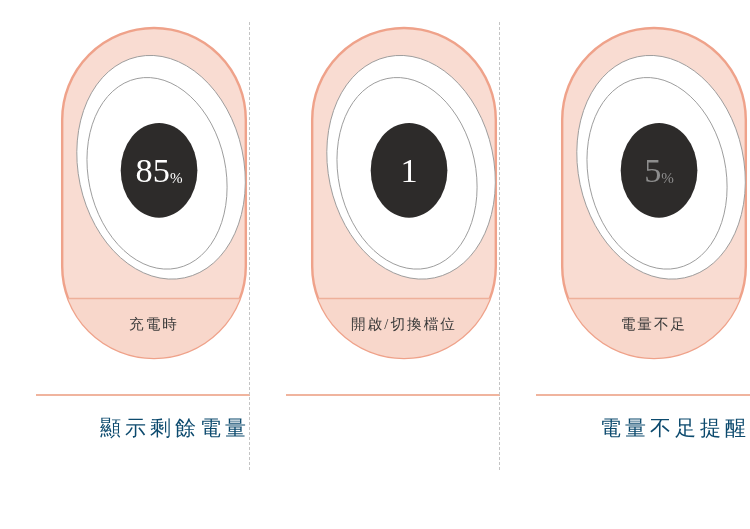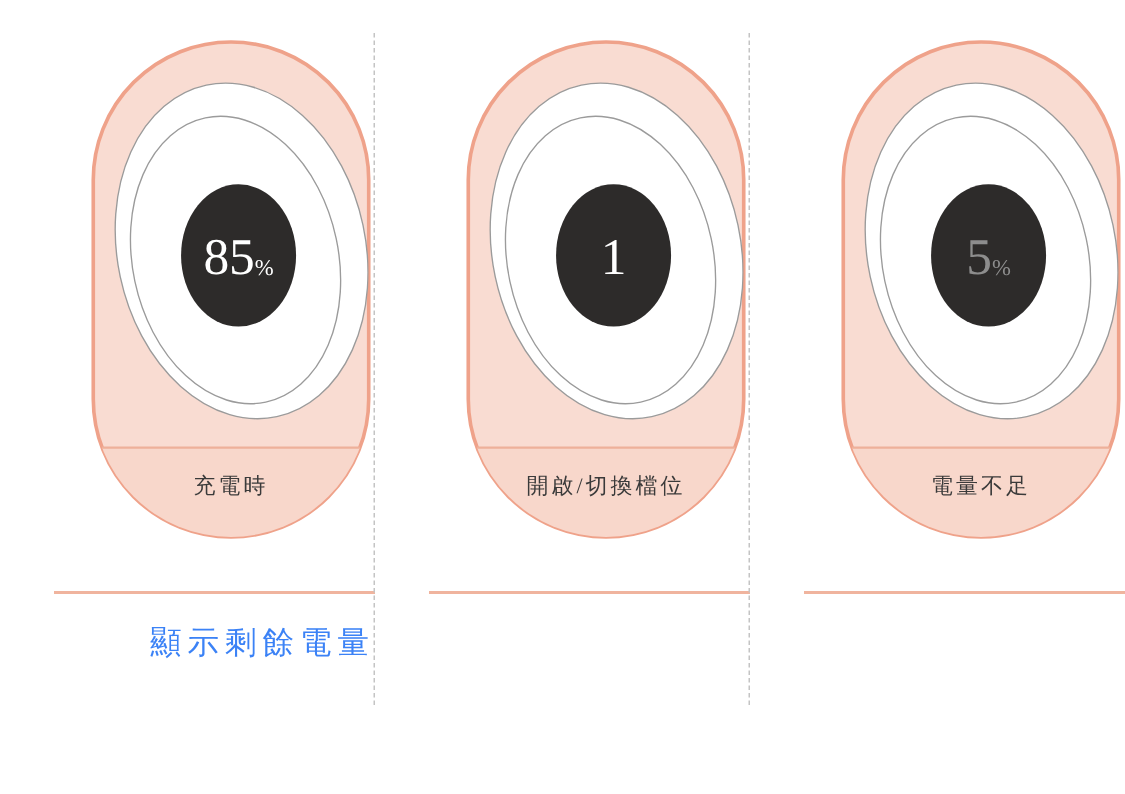--- a/index.html
+++ b/index.html
@@ -23,21 +23,21 @@
   .device-svg { width: 192px; height: 338px; display: block; }
   .caption-line {
     width: 214px;
     border-top: 2px solid #f0b49e;
     margin-top: 32px;
   }
   .caption {
     margin-top: 18px;
     font-size: 21px;
     letter-spacing: 4px;
-    color: #3b82f6;
+    color: #0c4a6e;
     white-space: nowrap;
   }
   .separator {
     position: absolute;
     top: 22px;
     height: 448px;
     border-left: 1px dashed #c4c4c4;
   }
   .sep-1 { left: 249px; }
   .sep-2 { left: 499px; }
@@ -113,18 +113,19 @@
         <ellipse cx="102" cy="142" rx="82" ry="112" transform="rotate(-12 102 142)" fill="#ffffff" stroke="#9b9b9b" stroke-width="0.9"></ellipse>
         <ellipse cx="98" cy="148" rx="68" ry="96" transform="rotate(-12 98 148)" fill="#ffffff" stroke="#9b9b9b" stroke-width="0.9"></ellipse>
         <rect x="4" y="272" width="182" height="60" fill="#f8d7cb"></rect>
         <line x1="6" y1="272" x2="184" y2="272" stroke="#eeb09a" stroke-width="1.6"></line>
       </g>
       <ellipse cx="100" cy="145" rx="38" ry="47" fill="#2d2b2a"></ellipse>
       <text class="value-text" x="100" y="157" text-anchor="middle" fill="#8d8d8d"><tspan>5</tspan><tspan class="unit-tspan" dy="1">%</tspan></text>
       <text class="label-text" x="95" y="302" text-anchor="middle">電量不足</text>
     </svg>
     <div class="caption-line"></div>
+    <div class="caption">電量不足提醒</div>
   </div>
 
   <div class="separator sep-1"></div>
   <div class="separator sep-2"></div>
 
 </div>
 
 </body></html>

